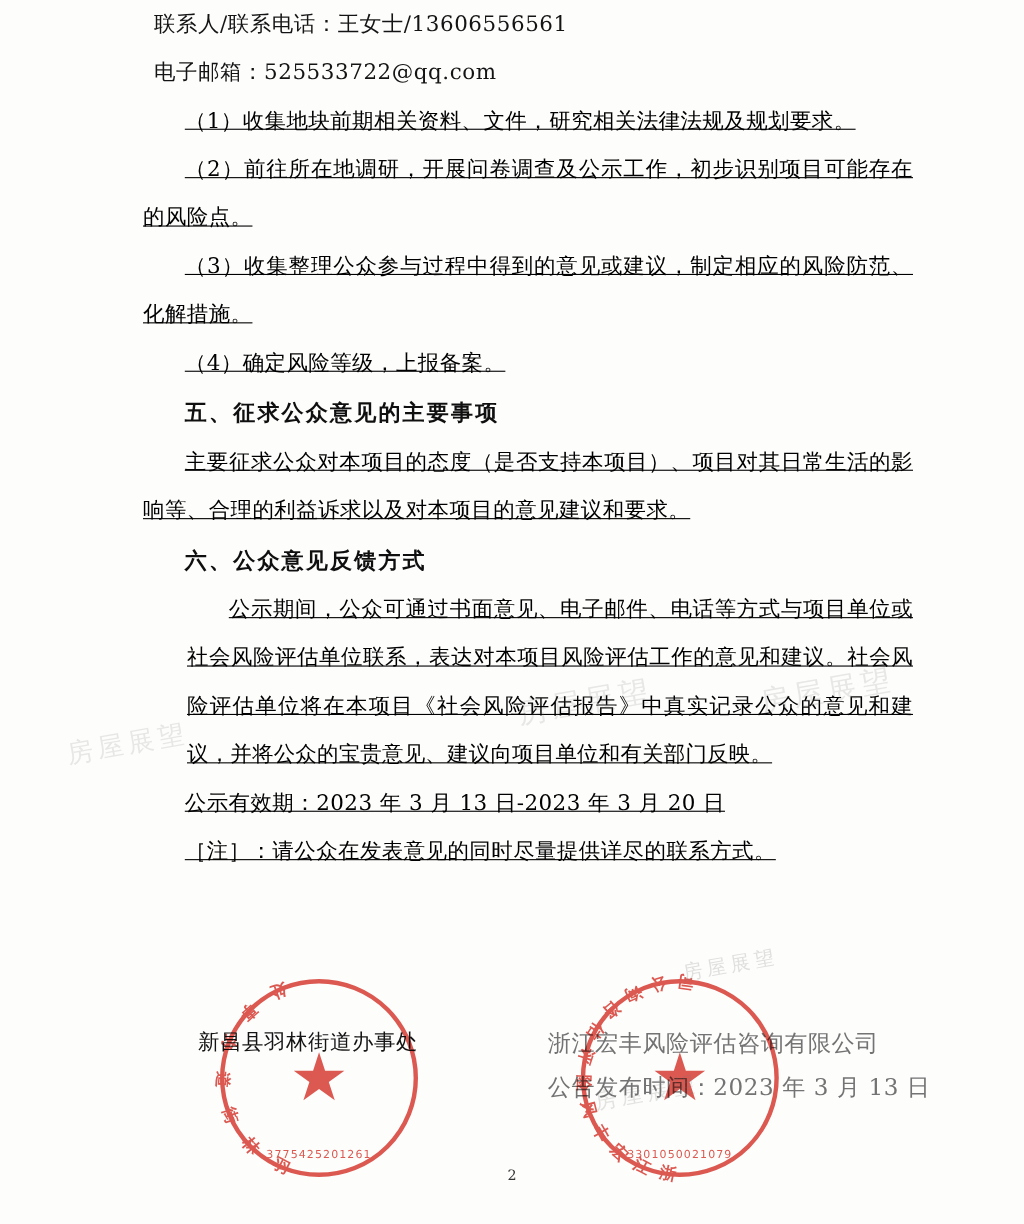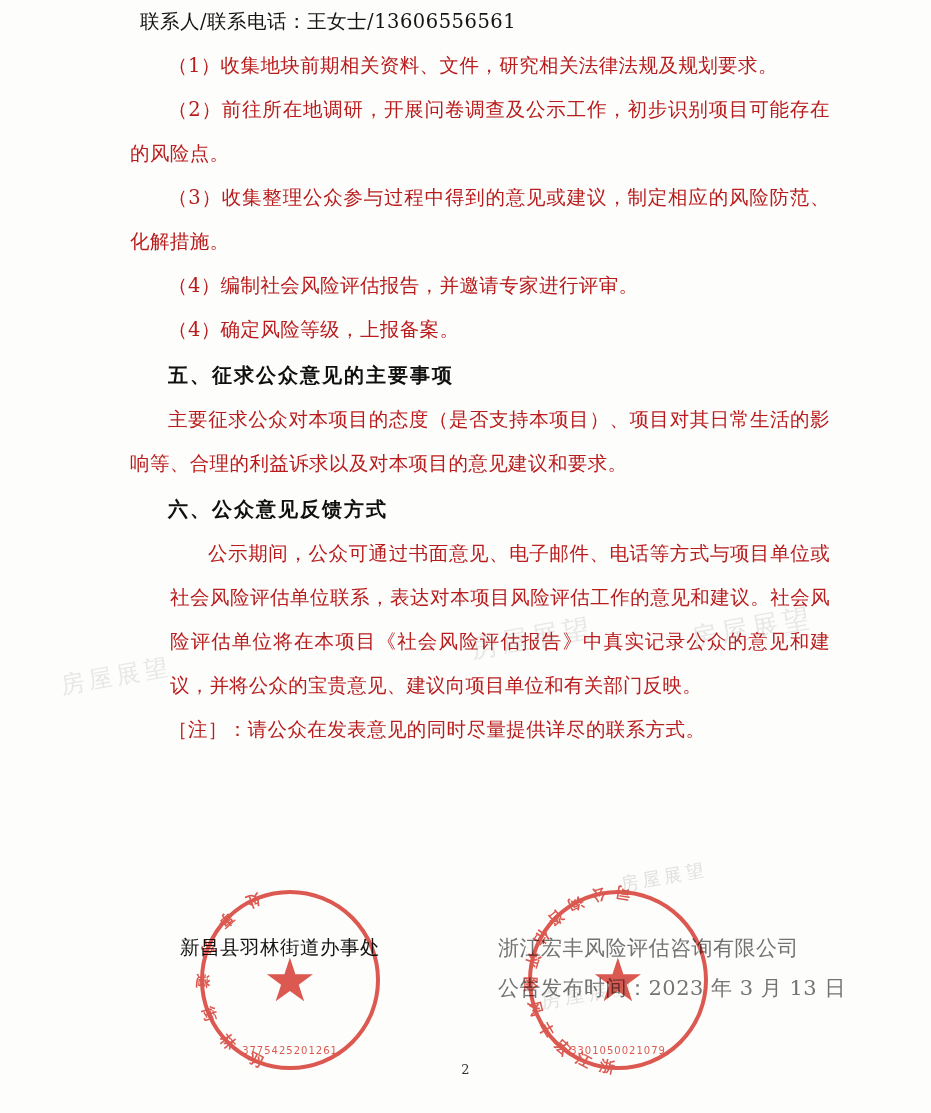--- a/index.html
+++ b/index.html
@@ -41,21 +41,22 @@
     text-indent: 38px;
     color: #0f0f0f;
   }
   .para {
     font-size: 19.5px;
     line-height: 44px;
     letter-spacing: 0.4px;
     text-align: justify;
     text-justify: inter-ideograph;
     text-indent: 38px;
-    color: #b91c1c;
+    color: #000000;
+    text-decoration: underline;
   }
   .para.tight {
     letter-spacing: 0.2px;
     margin-left: 40px;
   }
   .contact-block .line {
     text-indent: 10px;
   }
   .sig-area {
     position: absolute;
@@ -174,33 +175,34 @@
 </style>
 </head>
 <body>
 
 <div id="page">
 
   <div class="doc-body">
 
     <div class="contact-block">
       <div class="line">联系人/联系电话：王女士/13606556561</div>
+      <div class="line">电子邮箱：525533722@qq.com</div>
     </div>
 
     <div class="para">（1）收集地块前期相关资料、文件，研究相关法律法规及规划要求。</div>
     <div class="para">（2）前往所在地调研，开展问卷调查及公示工作，初步识别项目可能存在的风险点。</div>
     <div class="para">（3）收集整理公众参与过程中得到的意见或建议，制定相应的风险防范、化解措施。</div>
-    <div class="para">（4）编制社会风险评估报告，并邀请专家进行评审。</div>
     <div class="para">（4）确定风险等级，上报备案。</div>
 
     <div class="heading">五、征求公众意见的主要事项</div>
     <div class="para">主要征求公众对本项目的态度（是否支持本项目）、项目对其日常生活的影响等、合理的利益诉求以及对本项目的意见建议和要求。</div>
 
     <div class="heading">六、公众意见反馈方式</div>
     <div class="para tight">公示期间，公众可通过书面意见、电子邮件、电话等方式与项目单位或社会风险评估单位联系，表达对本项目风险评估工作的意见和建议。社会风险评估单位将在本项目《社会风险评估报告》中真实记录公众的意见和建议，并将公众的宝贵意见、建议向项目单位和有关部门反映。</div>
+    <div class="para">公示有效期：2023 年 3 月 13 日-2023 年 3 月 20 日</div>
     <div class="para">［注］：请公众在发表意见的同时尽量提供详尽的联系方式。</div>
 
   </div>
 
   <div class="sig-area">
     <div class="sig-left">新昌县羽林街道办事处</div>
     <div class="sig-right">
       <div>浙江宏丰风险评估咨询有限公司</div>
       <div>公告发布时间：2023 年 3 月 13 日</div>
     </div>

